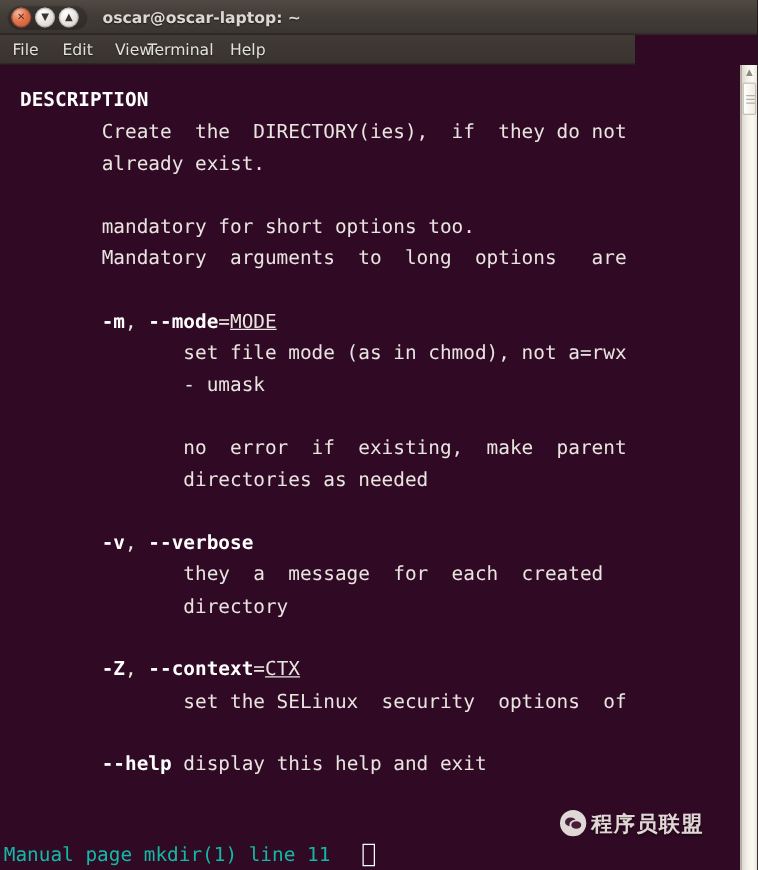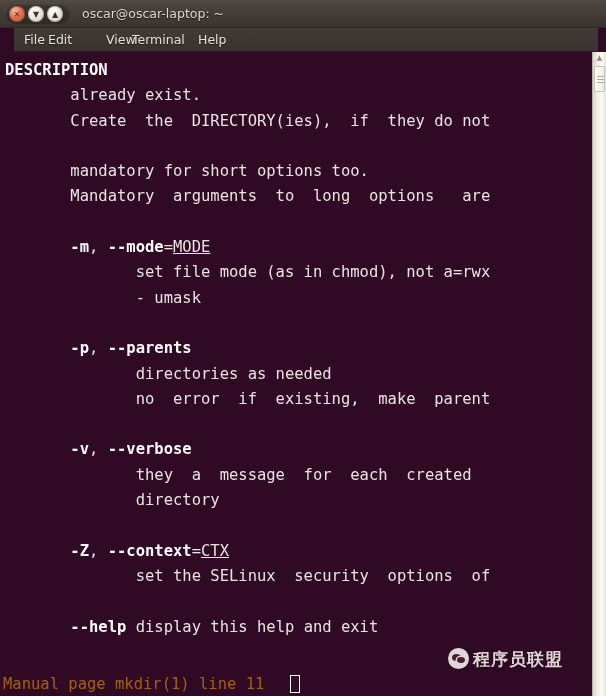--- a/index.html
+++ b/index.html
@@ -65,36 +65,35 @@
     box-shadow: inset 0 0 0 1px rgba(0,0,0,0.2);
   }
   .wbtn span { font-size: 8px; font-weight: bold; }
   .window-title {
     position: absolute;
     left: 82px; top: 0;
     height: 28px;
     line-height: 28px;
     font-family: "DejaVu Sans", sans-serif;
     font-size: 12.5px;
-    font-weight: normal;
+    font-weight: bold;
     color: #ddd8d3;
     text-shadow: 0 1px 1px rgba(0,0,0,0.6);
     white-space: nowrap;
   }
 
   
   .menubar {
     position: absolute;
     left: 0; top: 28px;
-    width: 584px;
+    width: 508px;
     height: 24px;
     background: linear-gradient(to bottom, #413b36 0%, #38332f 100%);
     border-bottom: 1px solid #241f1c;
     box-sizing: border-box;
-    margin-left: 14px;
   }
   .menuitem {
     position: absolute;
     top: 0;
     height: 24px;
     line-height: 24px;
     padding: 0 6px;
     font-family: "DejaVu Sans", sans-serif;
     font-size: 12.5px;
     color: #e4e0dc;
@@ -107,22 +106,22 @@
   .terminal {
     position: absolute;
     left: 0; top: 52px;
     width: 592px;
     height: 620px;
     background: #300a24;
     overflow: hidden;
   }
   .term-content {
     position: absolute;
-    left: 2px; top: 0;
-    padding: 6px 0 0 0;
+    left: 13px; top: 0;
+    padding: 16px 0 0 0;
   }
   .line {
     height: 25.3px;
     line-height: 25.3px;
     font-family: "DejaVu Sans Mono", monospace;
     font-size: 15.5px;
     color: #e8e4e0;
     white-space: pre;
     padding-left: 3px;
     letter-spacing: 0px;
@@ -138,21 +137,21 @@
     height: 24px;
     background: #300a24;
   }
   .status-text {
     position: absolute;
     left: 3px; top: 0;
     height: 24px;
     line-height: 24px;
     font-family: "DejaVu Sans Mono", monospace;
     font-size: 15.5px;
-    color: #a16207;
+    color: #14b8a6;
     white-space: pre;
   }
   .cursor {
     position: absolute;
     left: 290px; top: 3px;
     width: 10px; height: 18px;
     border: 1.6px solid #ffffff;
     box-sizing: border-box;
     background: transparent;
   }
@@ -254,42 +253,41 @@
       </div>
       <div class="wbtn wbtn-max">
         <span>▲</span>
       </div>
     </div>
     <div class="window-title">oscar@oscar-laptop: ~</div>
   </div>
 
   <div class="menubar">
     <div class="menuitem" style="left:4px">File</div>
-    <div class="menuitem" style="left:28px">Edit</div>
+    <div class="menuitem" style="left:44px">Edit</div>
     <div class="menuitem" style="left:86px">View</div>
     <div class="menuitem" style="left:112px">Terminal</div>
     <div class="menuitem" style="left:178px">Help</div>
   </div>
 
   <div class="terminal">
     <div class="term-content" id="term-content">
         <div class="line"><span class="b">DESCRIPTION</span></div>
+        <div class="line"><span>       Create  the  DIRECTORY(ies),  if  they do not</span></div>
         <div class="line"><span>       already exist.</span></div>
-        <div class="line"><span>       Create  the  DIRECTORY(ies),  if  they do not</span></div>
         <div class="line"><span></span></div>
         <div class="line"><span>       mandatory for short options too.</span></div>
         <div class="line"><span>       Mandatory  arguments  to  long  options   are</span></div>
         <div class="line"><span></span></div>
         <div class="line"><span>       </span><span class="b">-m</span><span>, </span><span class="b">--mode</span><span>=</span><span class="u">MODE</span></div>
         <div class="line"><span>              set file mode (as in chmod), not a=rwx</span></div>
         <div class="line"><span>              - umask</span></div>
         <div class="line"><span></span></div>
-        <div class="line"><span>       </span><span class="b">-p</span><span>, </span><span class="b">--parents</span></div>
+        <div class="line"><span>              no  error  if  existing,  make  parent</span></div>
         <div class="line"><span>              directories as needed</span></div>
-        <div class="line"><span>              no  error  if  existing,  make  parent</span></div>
         <div class="line"><span></span></div>
         <div class="line"><span>       </span><span class="b">-v</span><span>, </span><span class="b">--verbose</span></div>
         <div class="line"><span>              they  a  message  for  each  created</span></div>
         <div class="line"><span>              directory</span></div>
         <div class="line"><span></span></div>
         <div class="line"><span>       </span><span class="b">-Z</span><span>, </span><span class="b">--context</span><span>=</span><span class="u">CTX</span></div>
         <div class="line"><span>              set the SELinux  security  options  of</span></div>
         <div class="line"><span></span></div>
         <div class="line"><span>       </span><span class="b">--help</span><span> display this help and exit</span></div>
         <div class="line"><span></span></div>

